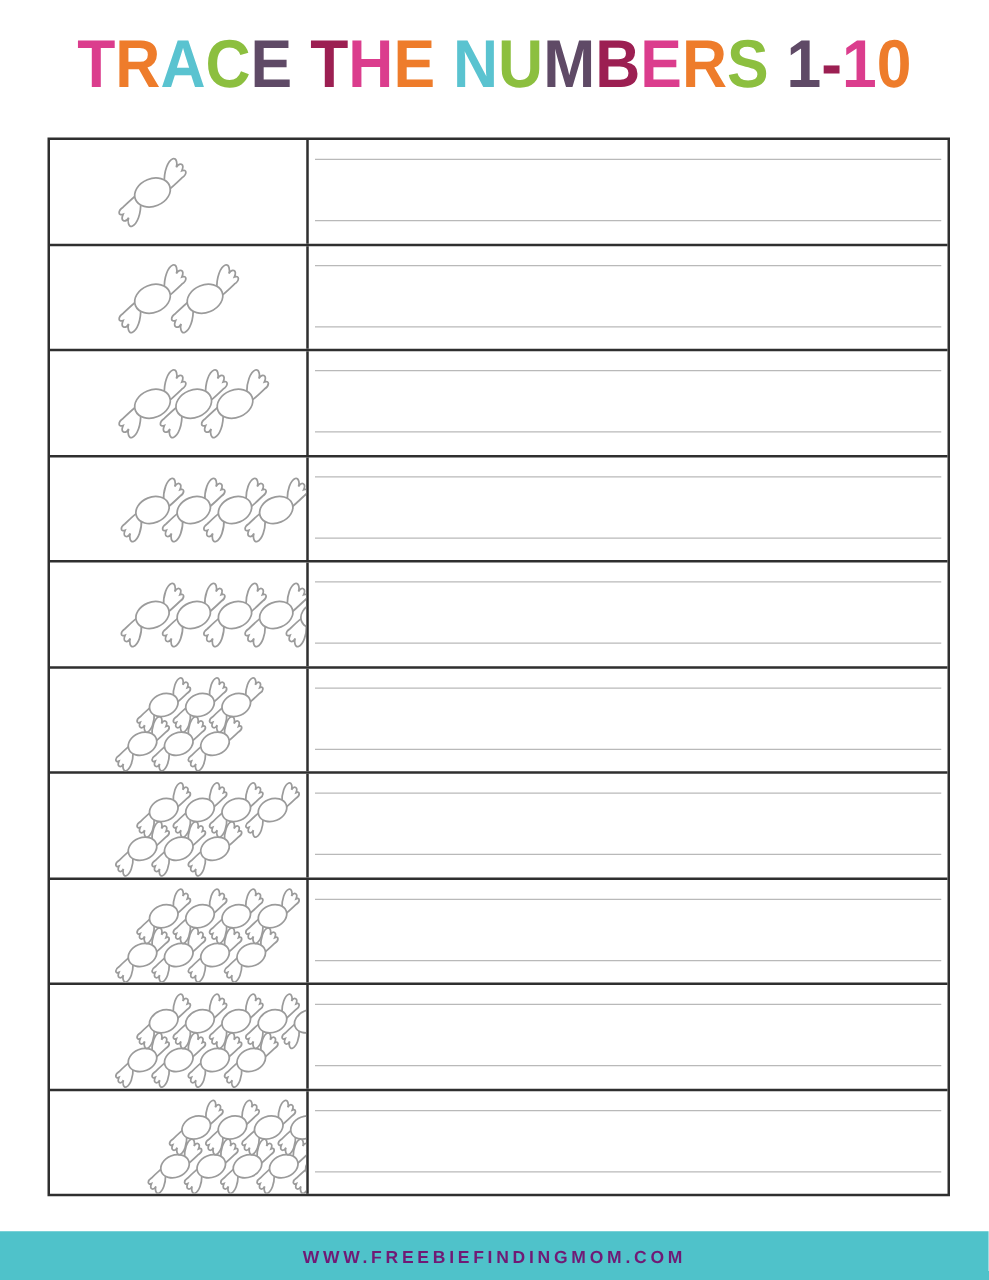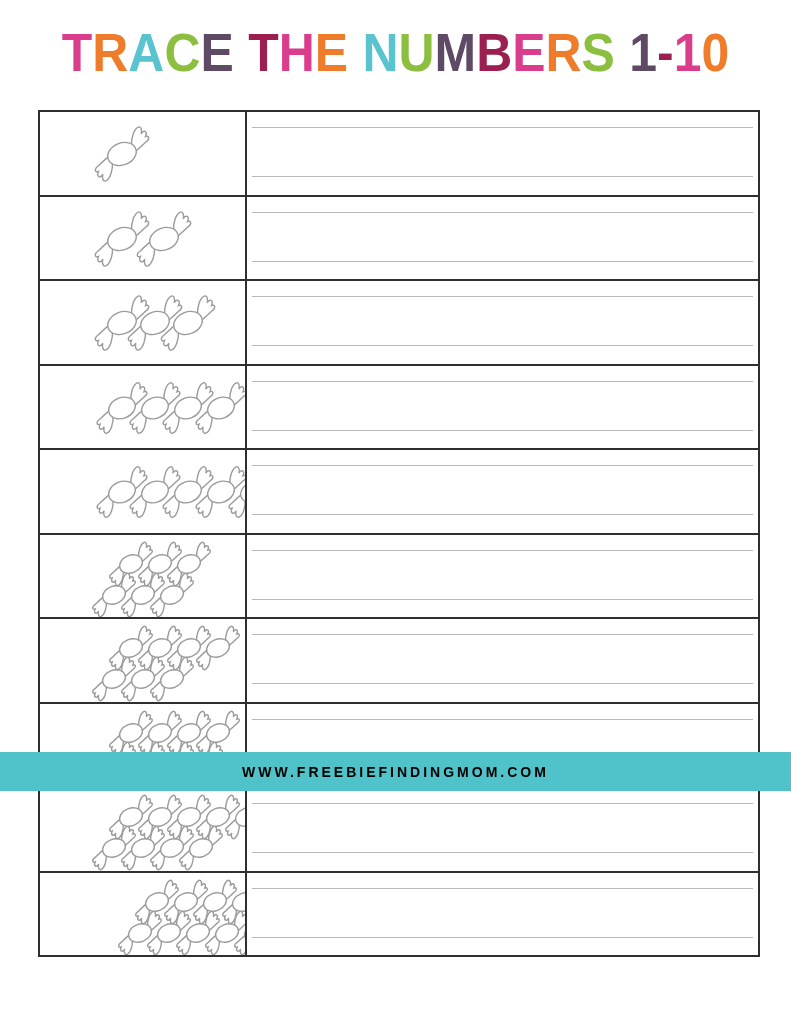--- a/index.html
+++ b/index.html
@@ -3,21 +3,21 @@
 <meta charset="utf-8">
 <style>
   * { box-sizing: border-box; margin: 0; padding: 0; }
   html, body { width: 791px; height: 1024px; }
   body {
     background: #ffffff;
     font-family: "Liberation Sans", sans-serif;
     position: relative;
     overflow: hidden;
   }
-  .page { position: relative; width: 791px; height: 791px; }
+  .page { position: relative; width: 791px; height: 1024px; }
 
   
   .title {
     position: absolute;
     top: 26px; left: 0; right: 0;
     text-align: center;
     font-size: 52px;
     font-weight: bold;
     letter-spacing: 0px;
     line-height: 1.0;
@@ -589,16 +589,16 @@
             <span><svg viewBox="0 0 52 60" width="46" height="53"></svg></span>
             <span><svg viewBox="0 0 52 60" width="46" height="53"></svg></span>
             <span><svg viewBox="0 0 52 60" width="46" height="53"></svg></span>
             <span><svg viewBox="0 0 52 60" width="46" height="53"></svg></span>
           </div>
         </div>
       </div>
     </div>
 
   <div class="footer-bar" style="background: rgb(79, 194, 202);">
-    <span class="footer-url" style="color: #000000;">WWW.FREEBIEFINDINGMOM.COM</span>
+    <span class="footer-url" style="color: #701a75;">WWW.FREEBIEFINDINGMOM.COM</span>
   </div>
 
 </div>
 
 </body></html>

